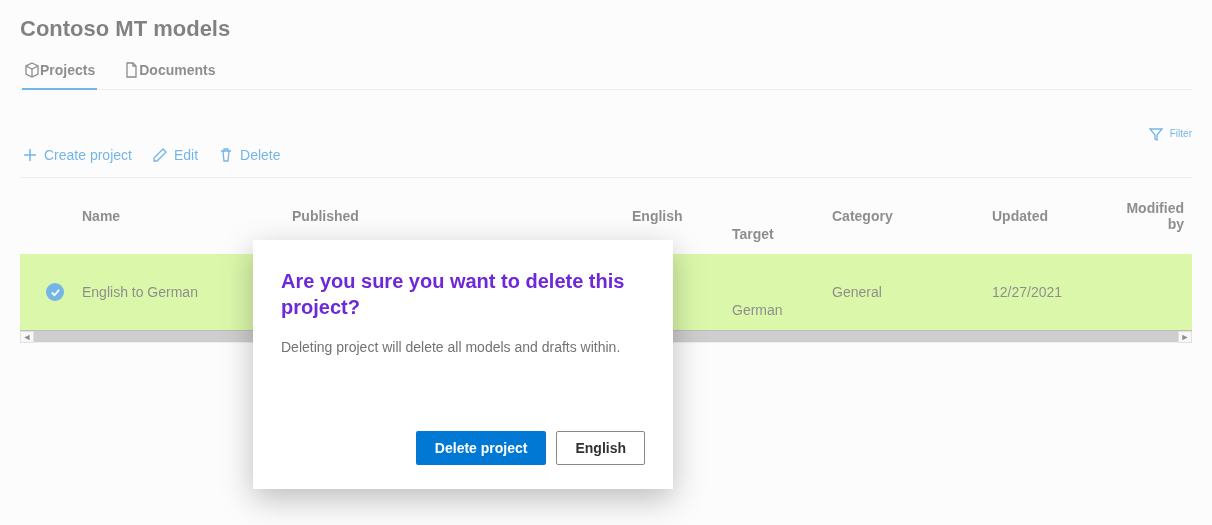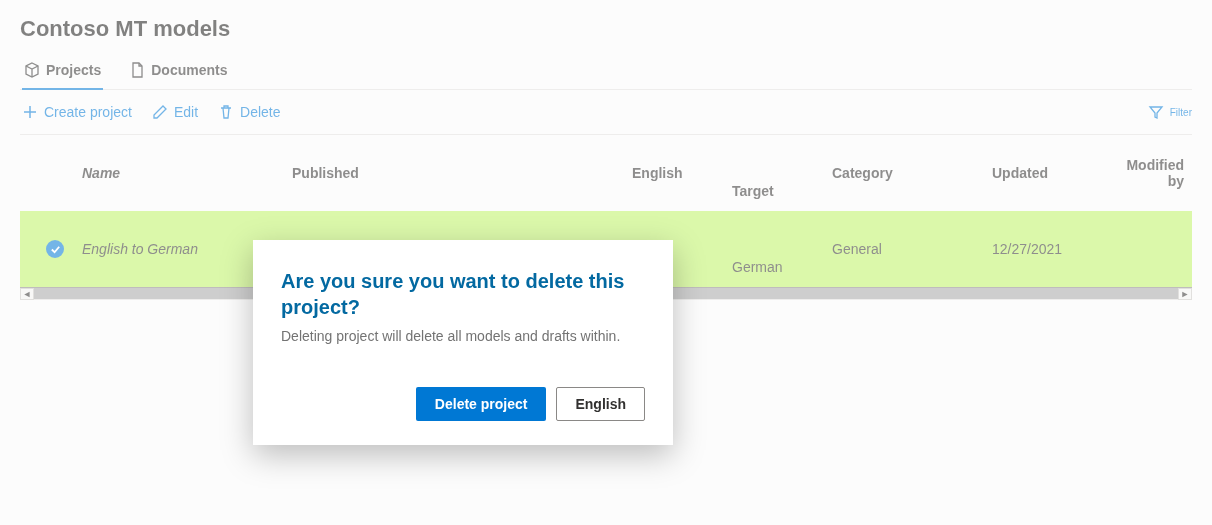--- a/index.html
+++ b/index.html
@@ -16,53 +16,53 @@
       font-size: 22px; font-weight: 600;
       color: #1b1a19;
       padding: 6px 0 12px 0;
     }
     .tabs {
       display: flex; gap: 24px;
       border-bottom: 1px solid #e1dfdd;
       padding: 0 0 0 2px;
     }
     .tab {
-      display: flex; align-items: center; gap: 6px;
+      display: flex; align-items: center; 
       padding: 8px 2px 10px 2px;
       font-size: 14px; font-weight: 600;
       color: #323130; cursor: pointer;
       margin-bottom: -1px;
       border-bottom: 2px solid transparent;
     }
     .tab.active { border-bottom: 2px solid #0078d4; }
     .tab .ic { width: 16px; height: 16px; display:flex; align-items:center; justify-content:center; }
     .toolbar {
       display: flex; align-items: center;
       gap: 20px;
       padding: 14px 0 14px 2px;
     }
     .toolbar .action {
       display: flex; align-items: center; gap: 6px;
-      color: #0078d4; font-size: 14px; cursor: pointer;
+      color: #0078d4; font-size: 14px; cursor: pointer; margin-top: 43px;
     }
     .toolbar .spacer { flex: 1; }
     .toolbar .filter {
       display: flex; align-items: center; gap: 6px;
       color: #0078d4; font-size: 10px; cursor: pointer;
     }
     .grid {
       border: 1px solid #e1dfdd; border-left: none; border-right: none;
     }
     .grid-header {
       display: flex; align-items: center;
       padding: 12px 8px;
       font-size: 14px; font-weight: 600;
     }
     .col-check { width: 54px; display:flex; justify-content:center; }
-    .col-name { width: 210px; font-style: italic; }
+    .col-name { width: 210px; }
     .col-published { width: 340px; }
     .col-source { width: 100px; }
     .col-target { width: 100px; margin-top: 36px; }
     .col-category { width: 120px; }
     .col-updated { width: 130px; margin-left: 40px; }
     .col-modified { flex: 1; text-align: right; }
     .grid-row {
       display: flex; align-items: center;
       padding: 12px 8px;
       font-size: 14px;
@@ -97,37 +97,38 @@
       position: absolute;
       z-index: 20;
       left: 253px; top: 240px;
       width: 420px;
       background: #fff;
       box-shadow: 0 10px 30px rgba(0,0,0,0.25);
       padding: 28px 28px 24px 28px;
     }
     .dialog h2 {
       font-size: 20px; font-weight: 600;
-      color: #0369a1; line-height: 1.3;
-      margin-bottom: 7px;
+      color: #6d28d9; line-height: 1.3;
+      margin-bottom: 18px;
     }
     .dialog p {
       font-size: 14px; color: #737373;
       line-height: 1.4;
       margin-bottom: 40px;
     }
     .dialog-buttons {
       display: flex; justify-content: flex-end; gap: 10px;
     }
     .btn {
       font-size: 14px; font-weight: 600;
       padding: 8px 18px;
       border-radius: 2px;
       cursor: pointer;
       border: 1px solid transparent;
+      margin-top: 33px;
     }
     .btn-primary {
       background: #0078d4; color: #fff;
     }
     .btn-default {
       background: #fff; color: #323130;
       border: 1px solid #8a8886;
     }
     svg { display: block; }
   </style>

